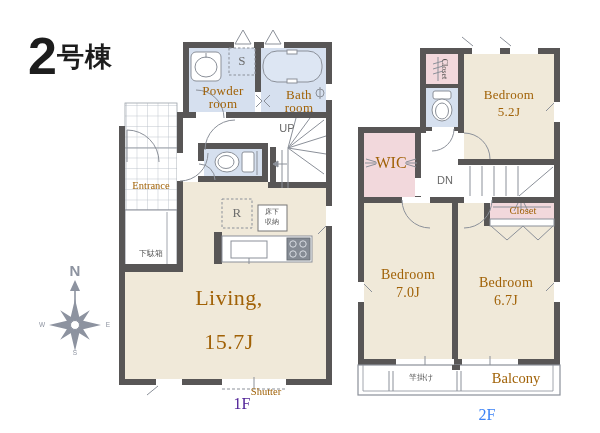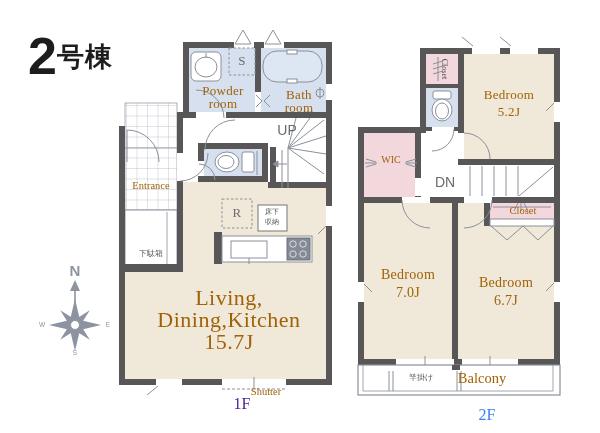--- a/index.html
+++ b/index.html
@@ -7,23 +7,23 @@
           font-family:"Liberation Serif",serif;}
   #plan-svg{position:absolute;left:0;top:0;}
   .lbl{position:absolute;transform:translateX(-50%);white-space:nowrap;
        color:#a16207;line-height:1;z-index:3;}
   .serif{font-family:"Liberation Serif",serif;}
   .sans{font-family:"Liberation Sans",sans-serif;}
   .fs17{font-size:22px;letter-spacing:.5px;}
   .fs16{font-size:16px;}
   .fs14{font-size:14px;letter-spacing:.3px;}
   .fs13{font-size:13px;letter-spacing:.3px;}
-  .fs12{font-size:10px;}
+  .fs12{font-size:16px;}
   .fs10{font-size:10.5px;}
-  .fs9{font-size:14px;color:#6a6a6a;}
+  .fs9{font-size:11px;color:#6a6a6a;}
   .fs8{font-size:8px;color:#555;}
   .fs7{font-size:7px;color:#555;}
   .gray{color:#6e6e6e;}
   .vert{transform:translate(-50%,-50%) rotate(90deg);}
   #title{position:absolute;left:28px;top:34px;display:flex;align-items:flex-end;
          font-family:"Liberation Sans",sans-serif;font-weight:700;color:#1d1d1d;z-index:3;}
   #title .num{font-size:52px;line-height:.85;}
   #title .suffix{font-size:27px;padding-bottom:3px;letter-spacing:1px;}
   .compass-letter{position:absolute;transform:translateX(-50%);color:#8d93a0;
                   font-family:"Liberation Sans",sans-serif;z-index:3;}
@@ -280,37 +280,36 @@
   <div class="lbl serif fs13" style="left:299px;top:88px">Bath</div>
   <div class="lbl serif fs13" style="left:299px;top:101px">room</div>
   <div class="lbl serif fs13 gray" style="left:242px;top:54px">S</div>
   <div class="lbl sans fs9" style="left:287px;top:123px">UP</div>
   <div class="lbl serif fs10" style="left:151px;top:181px">Entrance</div>
   <div class="lbl sans fs8" style="left:151px;top:250px">下駄箱</div>
   <div class="lbl serif fs13 gray" style="left:237px;top:206px">R</div>
   <div class="lbl sans fs7" style="left:272px;top:208px">床下</div>
   <div class="lbl sans fs7" style="left:272px;top:218px">収納</div>
   <div class="lbl serif fs17" style="left:229px;top:287px">Living,</div>
-  <div class="lbl serif fs17" style="left:229px;top:309px">Dining,Kitchen</div>
   <div class="lbl serif fs17" style="left:229px;top:331px">15.7J</div>
   <div class="lbl serif fs10" style="left:266px;top:387px">Shutter</div>
   <div class="lbl serif fs16" style="left:242px;top:396px;color:#4c1d95">1F</div>
 
   <div class="lbl serif fs8 vert" style="left:444px;top:69px;color:#4f4e4c">Closet</div>
   <div class="lbl serif fs13" style="left:509px;top:88px">Bedroom</div>
   <div class="lbl serif fs13" style="left:509px;top:105px">5.2J</div>
   <div class="lbl serif fs12" style="left:391px;top:155px">WIC</div>
   <div class="lbl sans fs9" style="left:445px;top:175px">DN</div>
   <div class="lbl serif fs10" style="left:523px;top:206px">Closet</div>
   <div class="lbl serif fs14" style="left:408px;top:268px">Bedroom</div>
   <div class="lbl serif fs14" style="left:408px;top:286px">7.0J</div>
   <div class="lbl serif fs14" style="left:506px;top:276px">Bedroom</div>
   <div class="lbl serif fs14" style="left:506px;top:294px">6.7J</div>
   <div class="lbl sans fs8" style="left:421px;top:374px">竿掛け</div>
-  <div class="lbl serif" style="left:482px;top:371px;font-size:14.5px;color:#55545
+  <div class="lbl serif" style="left:516px;top:371px;font-size:14.5px;color:#55545
 2">Balcony</div>
   <div class="lbl serif fs16" style="left:487px;top:407px;color:#3b82f6">2F</div>
 
   <div class="compass-letter" style="left:75px;top:262px;font-size:15px;font-weight:600">N</div>
   <div class="compass-letter" style="left:42px;top:321px;font-size:6.5px">W</div>
   <div class="compass-letter" style="left:108px;top:321px;font-size:6.5px">E</div>
   <div class="compass-letter" style="left:75px;top:349px;font-size:6.5px">S</div>
 </div>
 
 </body></html>

